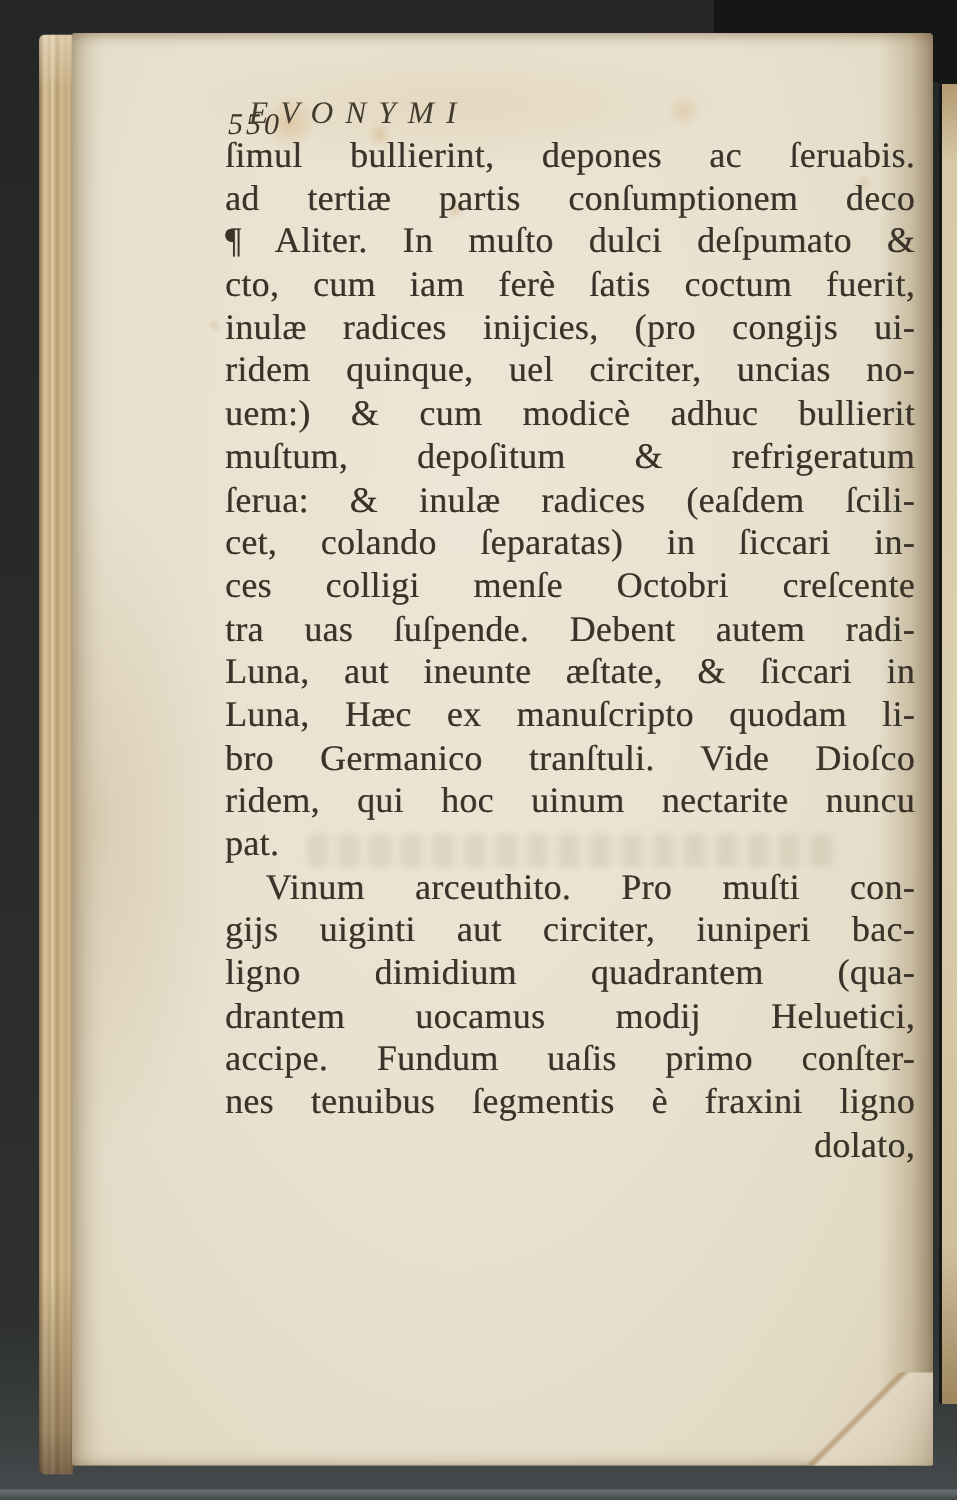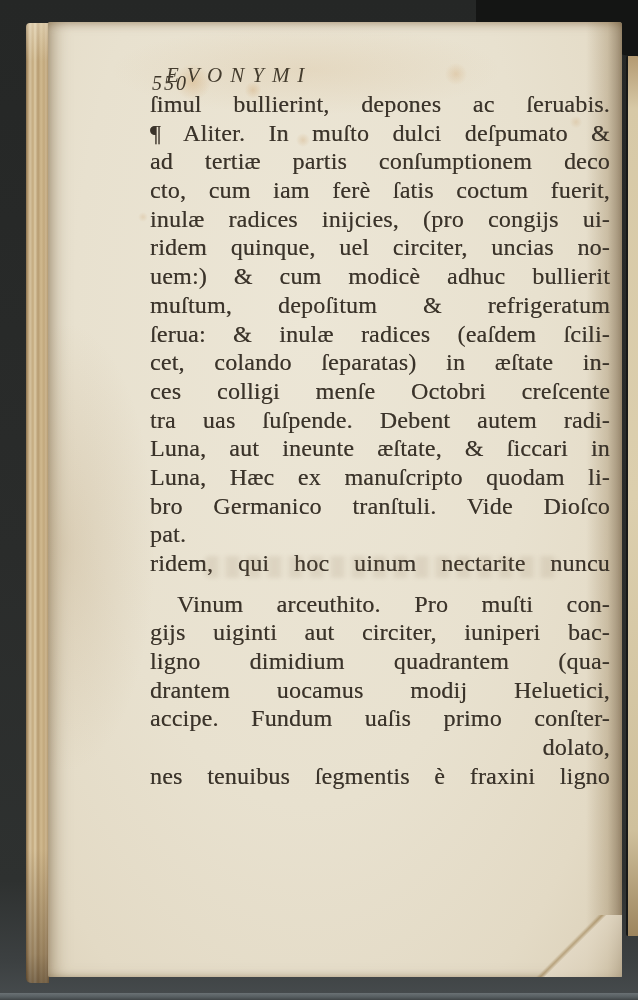--- a/index.html
+++ b/index.html
@@ -100,21 +100,21 @@
   
   .text-block {
     position: absolute; left: 150px; top: 90px; width: 460px;
     font-size: 24px; line-height: 28.7px; color: #3a332a;
     letter-spacing: 0.2px;
     text-shadow: 0.3px 0.3px 0.4px rgba(52, 42, 30, 0.55);
   }
   .line { text-align: justify; text-align-last: justify; height: 28.7px; white-space: nowrap; }
   .line.left  { text-align-last: left; }
   .line.right { text-align-last: right; }
-  .line.indent { text-indent: 27px; margin-top: 12px; }
+  .line.indent { text-indent: 27px; }
 
   
   .bleed-strip {
     position: absolute; left: 205px; top: 556px; width: 356px; height: 22px;
     background: repeating-linear-gradient(90deg,
       rgba(140,118,88,0.30) 0px, rgba(140,118,88,0.30) 13px,
       rgba(140,118,88,0.05) 13px, rgba(140,118,88,0.05) 21px);
     filter: blur(2.2px); opacity: 0.45; border-radius: 4px;
   }
 </style>
@@ -133,41 +133,41 @@
 
   <div class="right-page-edge"></div>
 
   <div class="header-row">
     <span class="page-number">550</span>
     <span class="running-head">EVONYMI</span>
   </div>
 
   <div class="text-block">
     <div class="line">ſimul bullierint, depones ac ſeruabis.</div>
+    <div class="line">ad tertiæ partis conſumptionem deco</div>
     <div class="line">¶ Aliter. In muſto dulci deſpumato &amp;</div>
-    <div class="line">ad tertiæ partis conſumptionem deco</div>
     <div class="line">cto, cum iam ferè ſatis coctum fuerit,</div>
     <div class="line">inulæ radices inijcies, (pro congijs ui-</div>
     <div class="line">ridem quinque, uel circiter, uncias no-</div>
     <div class="line">uem:) &amp; cum modicè adhuc bullierit</div>
     <div class="line">muſtum, depoſitum &amp; refrigeratum</div>
     <div class="line">ſerua: &amp; inulæ radices (eaſdem ſcili-</div>
-    <div class="line">cet, colando ſeparatas) in æſtate in-</div>
+    <div class="line">cet, colando ſeparatas) in ſiccari in-</div>
     <div class="line">ces colligi menſe Octobri creſcente</div>
     <div class="line">tra uas ſuſpende. Debent autem radi-</div>
     <div class="line">Luna, aut ineunte æſtate, &amp; ſiccari in</div>
     <div class="line">Luna, Hæc ex manuſcripto quodam li-</div>
     <div class="line">bro Germanico tranſtuli. Vide Dioſco</div>
+    <div class="line">ridem, qui hoc uinum nectarite nuncu</div>
     <div class="line left">pat.</div>
-    <div class="line">ridem, qui hoc uinum nectarite nuncu</div>
     <div class="line indent">Vinum arceuthito. Pro muſti con-</div>
     <div class="line">gijs uiginti aut circiter, iuniperi bac-</div>
     <div class="line">ligno dimidium quadrantem (qua-</div>
     <div class="line">drantem uocamus modij Heluetici,</div>
     <div class="line">accipe. Fundum uaſis primo conſter-</div>
+    <div class="line">nes tenuibus ſegmentis è fraxini ligno</div>
     <div class="line right">dolato,</div>
-    <div class="line">nes tenuibus ſegmentis è fraxini ligno</div>
   </div>
 
   <div class="bleed-strip"></div>
 
   <div class="bottom-strip"></div>
 </div>
 
 </body></html>

